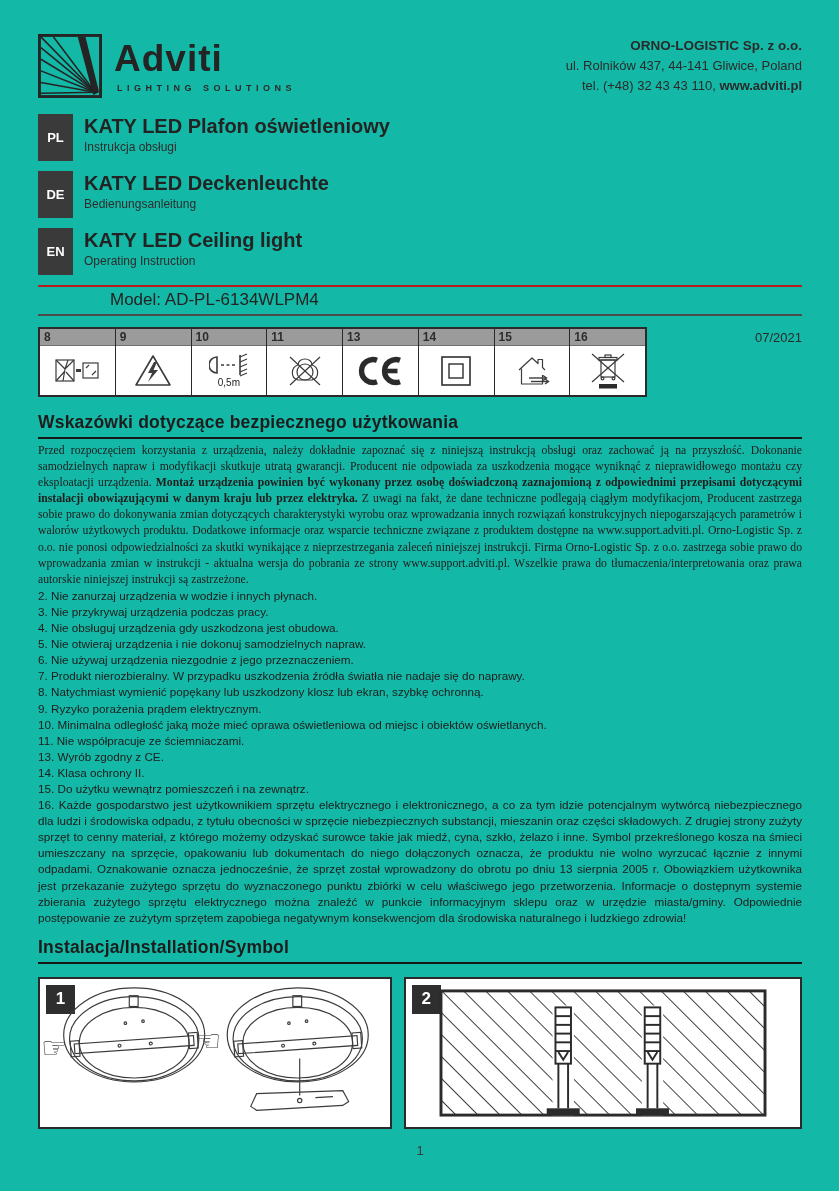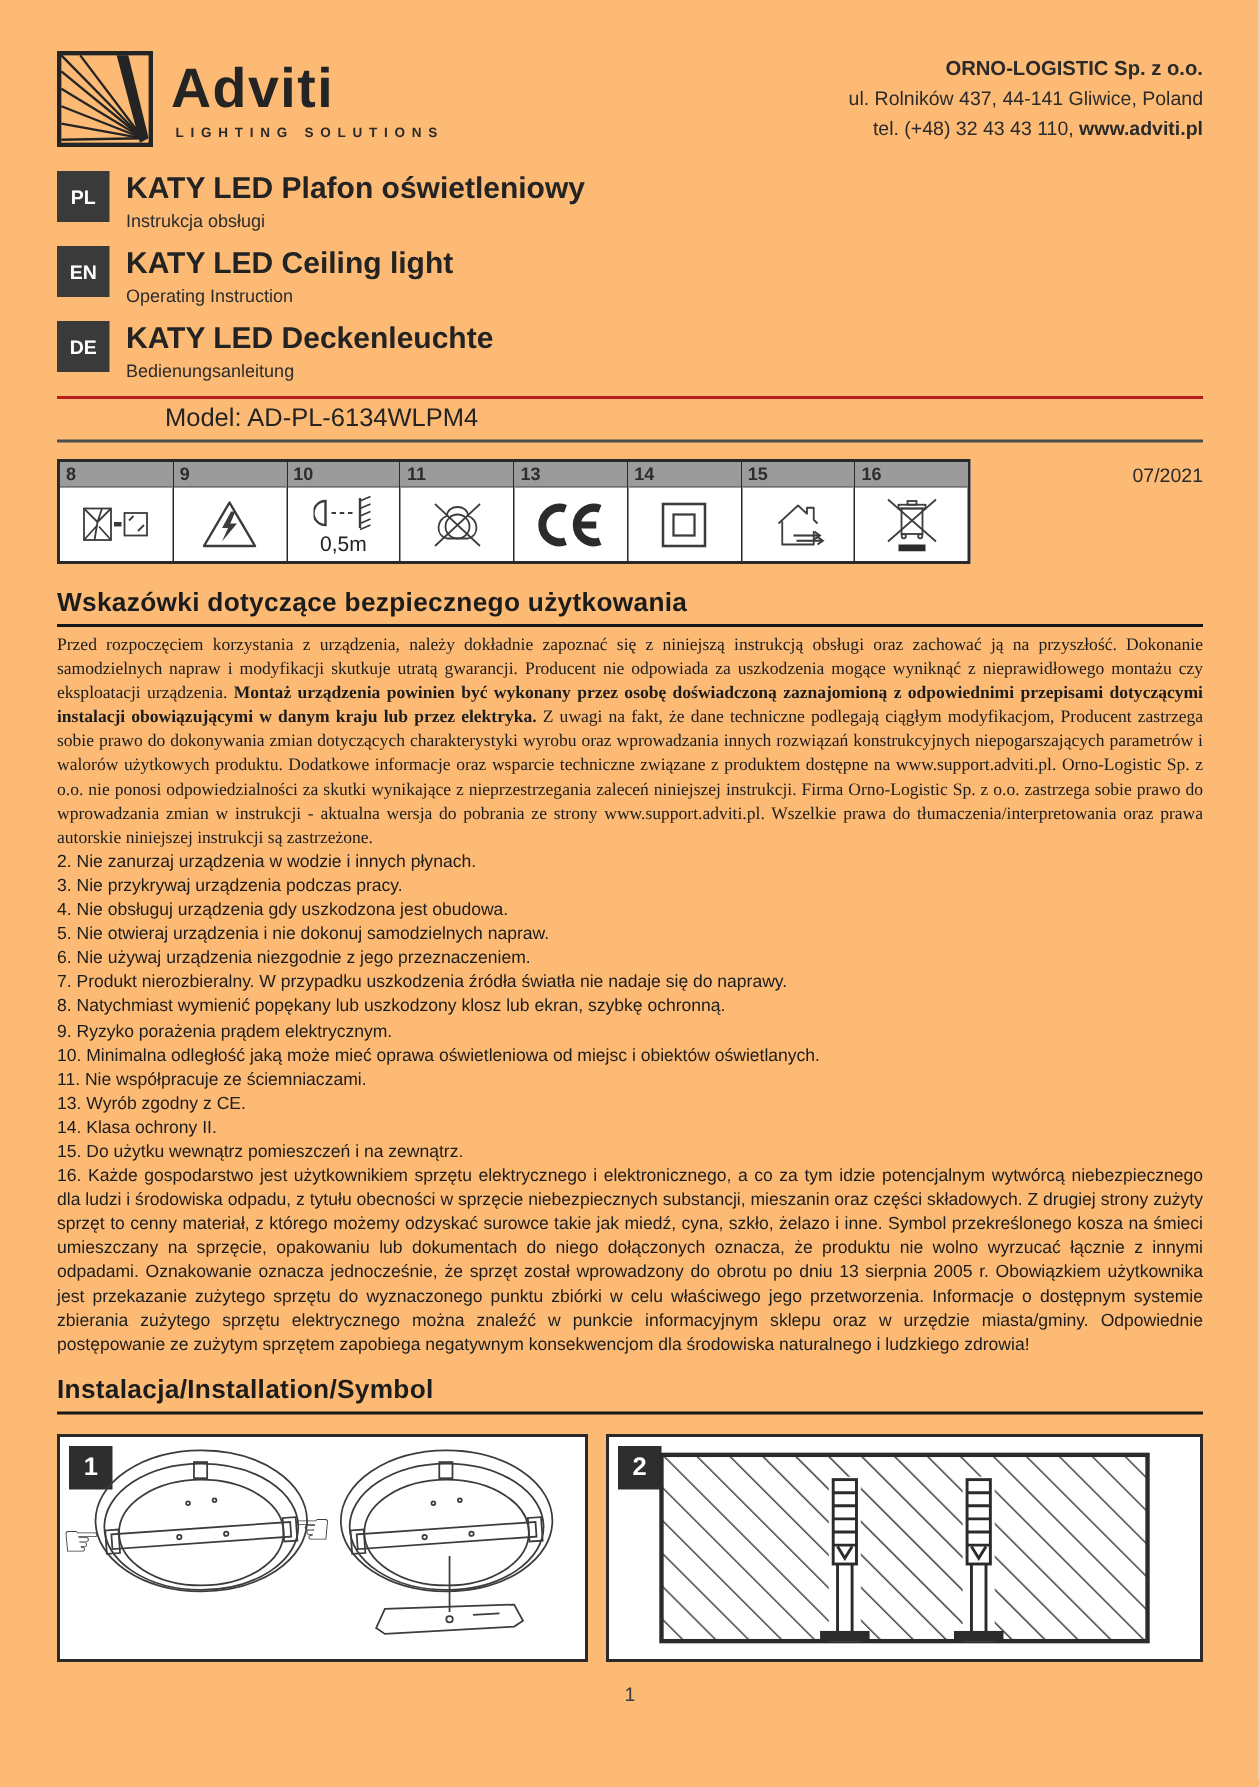--- a/index.html
+++ b/index.html
@@ -1,38 +1,38 @@
 <!DOCTYPE html>
 <html lang="pl"><head>
 <meta charset="utf-8">
 <style>
   * { margin:0; padding:0; box-sizing:border-box; }
   html,body { background:#e8e8e8; }
   body { font-family:"Liberation Sans","DejaVu Sans",sans-serif; color:#1d1d1d; }
   .page {
-    width:839px; height:1191px; margin:0 auto; background:#fdba74;
+    width:839px; height:1191px; margin:0 auto; background:#14b8a6;
     padding:34px 37px 0 38px; position:relative; overflow:hidden;
   }
 
   
   .header-top { display:flex; justify-content:space-between; align-items:flex-start; }
   .logo-wrap { display:flex; align-items:flex-start; gap:12px; }
   .logo-mark { width:64px; height:64px; }
   .logo-text { padding-top:6px; }
   .brand { font-size:37px; font-weight:bold; letter-spacing:1px; line-height:1; color:#242424; }
   .tagline { font-size:9px; font-weight:bold; letter-spacing:4.5px; color:#2a2a2a; margin-top:6px; margin-left:3px; }
   .company { text-align:right; font-size:13px; line-height:1.5; color:#2a2a2a; padding-top:2px; }
   .company .co-name { font-weight:bold; font-size:13.5px; }
   .company b { font-weight:bold; }
 
   
   .lang-rows { margin-top:16px; }
   .lang-row { display:flex; align-items:flex-start; gap:11px; margin-bottom:10px; }
   .lang-badge {
-    width:35px; height:34px; background:#3a3a3a; color:#fff; font-weight:bold;
+    width:35px; height:47px; background:#3a3a3a; color:#fff; font-weight:bold;
     font-size:13px; display:flex; align-items:center; justify-content:center; flex:0 0 auto;
   }
   .prod-title { font-size:20px; font-weight:bold; color:#232323; line-height:1.15; padding-top:1px; }
   .lang-row.light .prod-title { font-weight:600; }
   .prod-sub { font-size:12px; color:#2c2c2c; margin-top:2px; }
 
   
   .model-row {
     margin-top:3px; border-top:2px solid #b91c1c; border-bottom:2px solid #4c4c4c;
     padding:3px 0 4px 72px; font-size:17px; color:#232323;
@@ -42,21 +42,21 @@
   .icons-line { display:flex; justify-content:space-between; align-items:flex-start; margin-top:11px; }
   .icon-table { display:flex; border:2px solid #2a2a2a; width:609px; height:70px; background:#fff; }
   .icon-cell { flex:1 1 0; border-right:1px solid #2a2a2a; display:flex; flex-direction:column; }
   .icon-cell:last-child { border-right:none; }
   .icon-cell-head {
     height:17px; background:#9b9b9b; color:#2d2d2d; font-weight:bold; font-size:12px;
     padding:1px 0 0 4px; line-height:15px; border-bottom:1px solid #6f6f6f;
   }
   .icon-cell-body { flex:1; display:flex; flex-direction:column; align-items:center; justify-content:center; }
   .icon-cell-body svg { display:block; }
-  .icon-caption { font-size:14px; color:#222; line-height:1; margin-top:1px; }
+  .icon-caption { font-size:10px; color:#222; line-height:1; margin-top:1px; }
   .date { font-size:13px; color:#2a2a2a; padding-top:3px; }
 
   
   .section-heading {
     font-size:17.5px; font-weight:bold; color:#1c1c1c; letter-spacing:.2px;
     border-bottom:2.5px solid #161616; padding-bottom:4px;
   }
   .safety-heading { margin-top:15px; }
   .install-heading { margin-top:11px; }
 
@@ -118,31 +118,31 @@
 
   <div class="lang-rows">
     <div class="lang-row">
       <div class="lang-badge">PL</div>
       <div>
         <div class="prod-title">KATY LED Plafon oświetleniowy</div>
         <div class="prod-sub">Instrukcja obsługi</div>
       </div>
     </div>
     <div class="lang-row light">
+      <div class="lang-badge">DE</div>
+      <div>
+        <div class="prod-title">KATY LED Deckenleuchte</div>
+        <div class="prod-sub">Bedienungsanleitung</div>
+      </div>
+    </div>
+    <div class="lang-row light">
       <div class="lang-badge">EN</div>
       <div>
         <div class="prod-title">KATY LED Ceiling light</div>
         <div class="prod-sub">Operating Instruction</div>
-      </div>
-    </div>
-    <div class="lang-row light">
-      <div class="lang-badge">DE</div>
-      <div>
-        <div class="prod-title">KATY LED Deckenleuchte</div>
-        <div class="prod-sub">Bedienungsanleitung</div>
       </div>
     </div>
   </div>
 
   <div class="model-row">Model: AD-PL-6134WLPM4</div>
 
   <div class="icons-line">
     <div class="icon-table">
 
       <div class="icon-cell">

